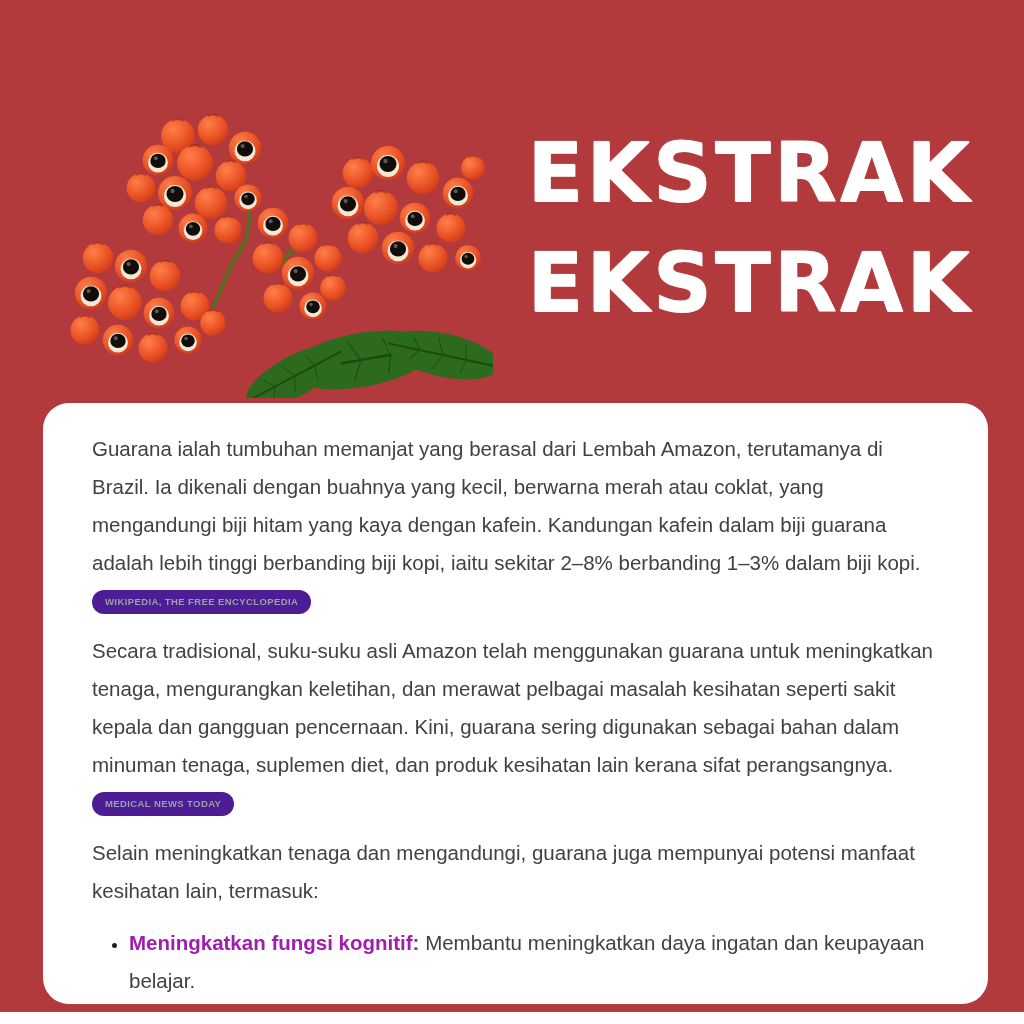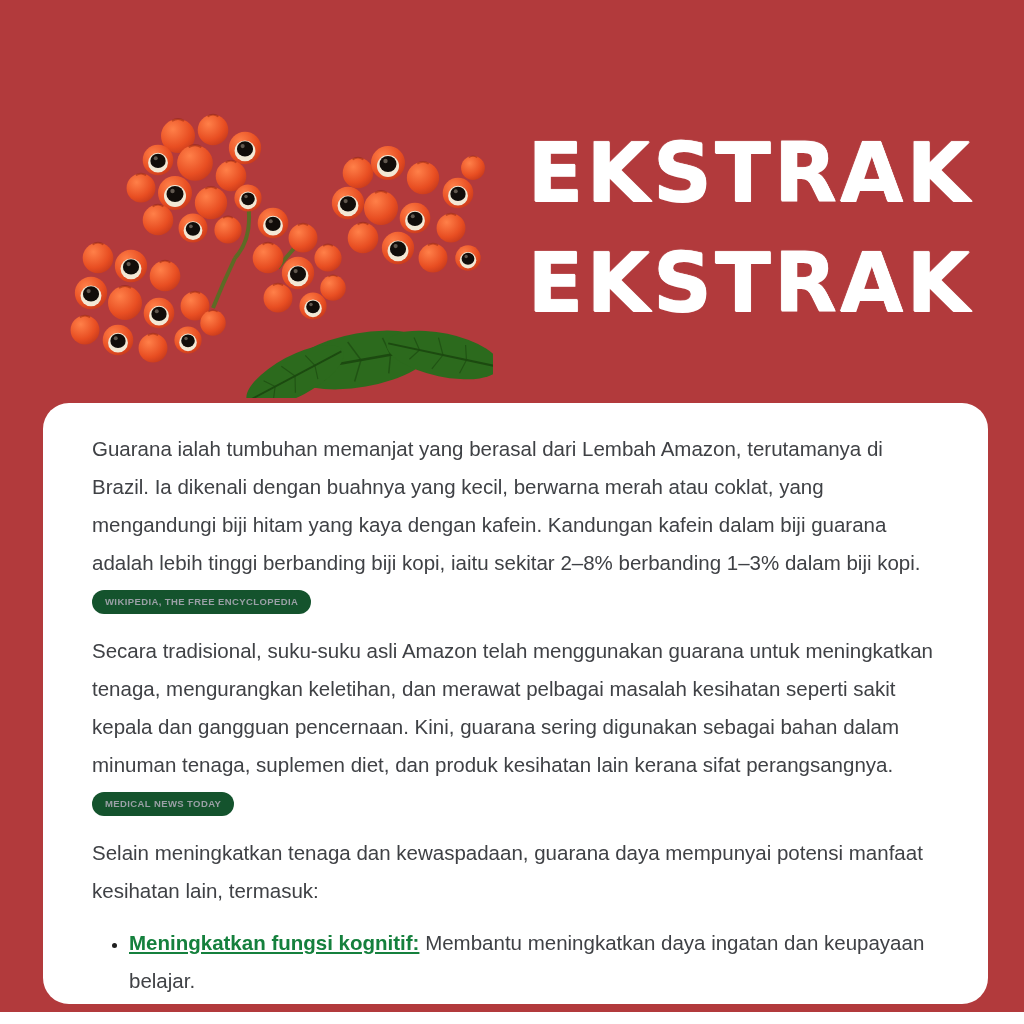--- a/index.html
+++ b/index.html
@@ -44,24 +44,24 @@
     left: 43px; top: 403px;
     width: 945px; height: 601px;
     background: #ffffff;
     border-radius: 26px;
     padding: 27px 48px 0 49px;
     color: #3f4145;
     font-size: 20.5px;
     line-height: 38px;
   }
   .card p { margin: 0 0 12px 0; }
-  .card strong { color: #15803d; text-decoration: underline; }
+  .card strong { color: #a21caf; }
   .badge {
     display: inline-block;
-    background: #14532d;
+    background: #4c1d95;
     color: #9aa0a6;
     font-size: 9.5px;
     line-height: 12px;
     letter-spacing: 0.4px;
     padding: 6px 13px;
     border-radius: 12px;
     white-space: nowrap;
     transform: translateY(-3px);
     font-weight: bold;
   }
@@ -169,21 +169,21 @@
   <div class="card">
 
     <p><span>Guarana ialah tumbuhan memanjat yang berasal dari Lembah Amazon, terutamanya di Brazil. Ia dikenali dengan buahnya yang kecil, berwarna merah atau coklat, yang mengandungi biji hitam yang kaya dengan kafein. Kandungan kafein dalam biji guarana adalah lebih tinggi berbanding biji kopi, iaitu sekitar 2–8% berbanding 1–3% dalam biji kopi.</span>
       <span class="badge">WIKIPEDIA, THE FREE ENCYCLOPEDIA</span>
     </p>
 
     <p><span>Secara tradisional, suku-suku asli Amazon telah menggunakan guarana untuk meningkatkan tenaga, mengurangkan keletihan, dan merawat pelbagai masalah kesihatan seperti sakit kepala dan gangguan pencernaan. Kini, guarana sering digunakan sebagai bahan dalam minuman tenaga, suplemen diet, dan produk kesihatan lain kerana sifat perangsangnya.</span>
       <span class="badge">MEDICAL NEWS TODAY</span>
     </p>
 
-    <p><span>Selain meningkatkan tenaga dan kewaspadaan, guarana daya mempunyai potensi manfaat kesihatan lain, termasuk:</span>
+    <p><span>Selain meningkatkan tenaga dan mengandungi, guarana juga mempunyai potensi manfaat kesihatan lain, termasuk:</span>
     </p>
 
     <ul class="benefits">
       <li>
         <strong>Meningkatkan fungsi kognitif:</strong>
         <span>Membantu meningkatkan daya ingatan dan keupayaan belajar.</span>
       </li>
       <li>
         <strong>Menyokong penurunan berat badan:</strong>
         <span>Meningkatkan metabolisme dan membantu dalam pembakaran kalori.</span>

